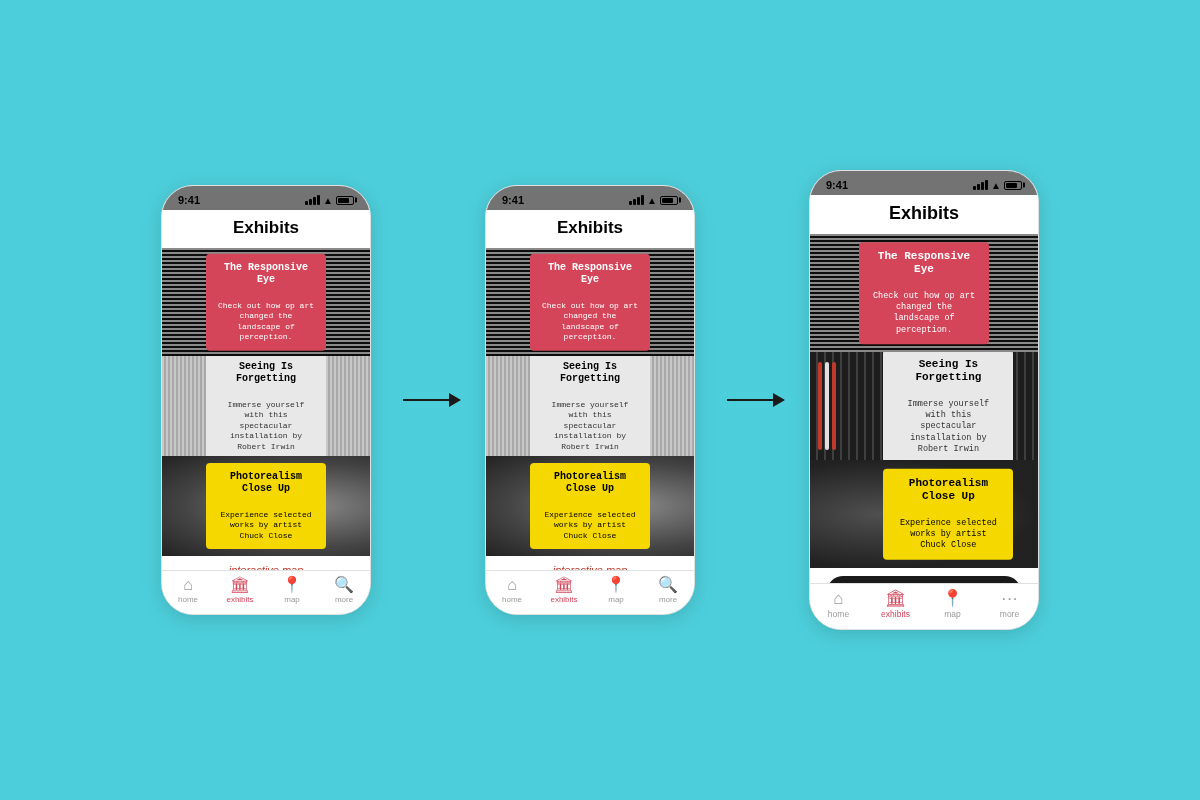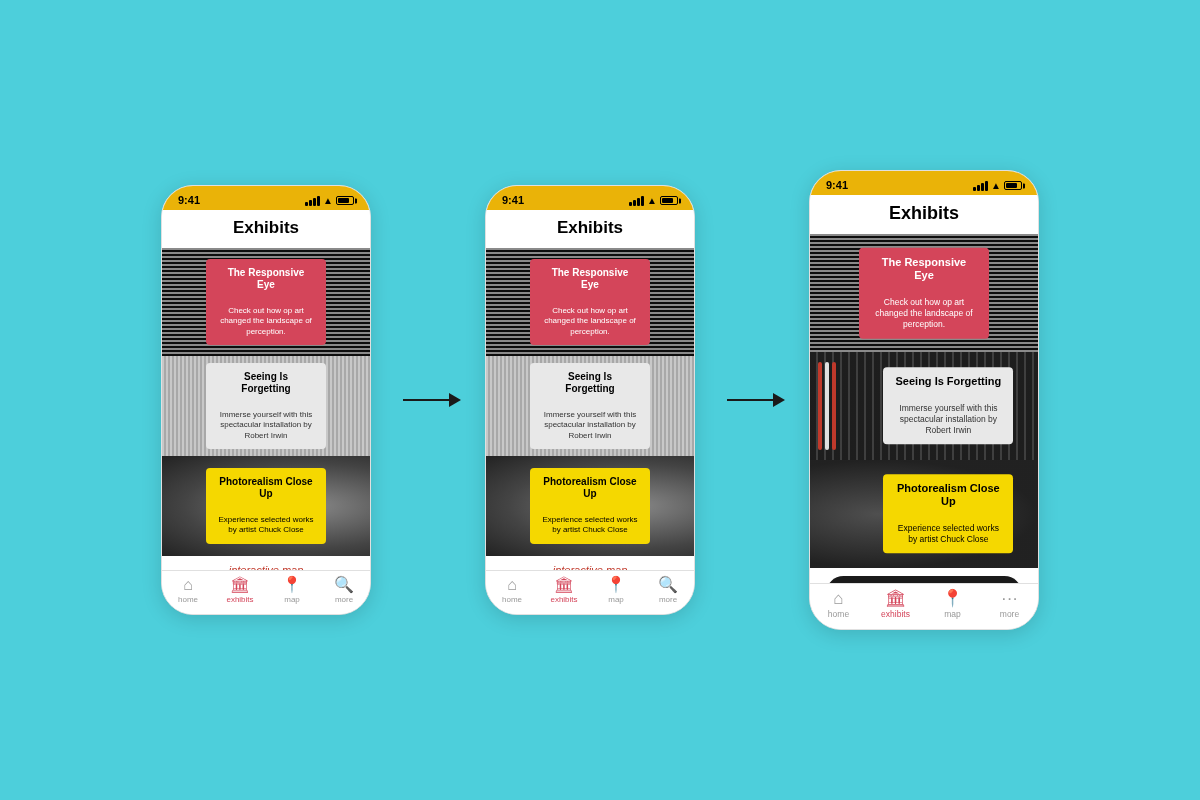--- a/index.html
+++ b/index.html
@@ -30,25 +30,25 @@
       overflow: hidden;
       box-shadow: 0 4px 20px rgba(0,0,0,0.15);
       display: flex;
       flex-direction: column;
       position: relative;
       border: 1.5px solid #e0e0e0;
     }
     .status-bar {
       display: flex;
       justify-content: space-between;
-      align-items: flex-end;
+      align-items: center;
       padding: 8px 16px 4px 16px;
       font-size: 11px;
       font-weight: 600;
-      background: #eab308;
+      background: #737373;
       flex-shrink: 0;
     }
     .status-icons {
       display: flex;
       align-items: center;
       gap: 3px;
       font-size: 10px;
     }
     .signal-bars {
       display: flex;
@@ -102,20 +102,21 @@
       overflow: hidden;
       display: flex;
       flex-direction: column;
     }
     
     .exhibit-card {
       width: 100%;
       position: relative;
       overflow: hidden;
       flex-shrink: 0;
+      font-family: Liberation Mono, monospace;
     }
     
     .card-responsive-eye {
       height: 108px;
       background: #1a1a1a;
     }
     .card-text-box {
       position: absolute;
       top: 50%;
       left: 50%;

